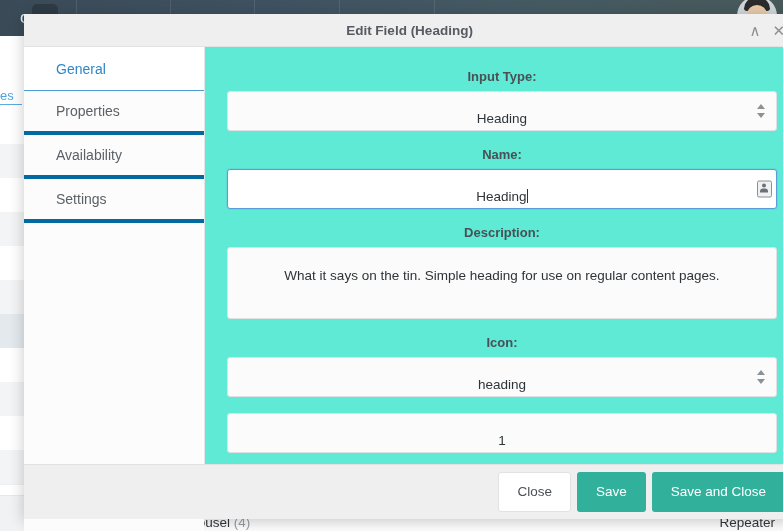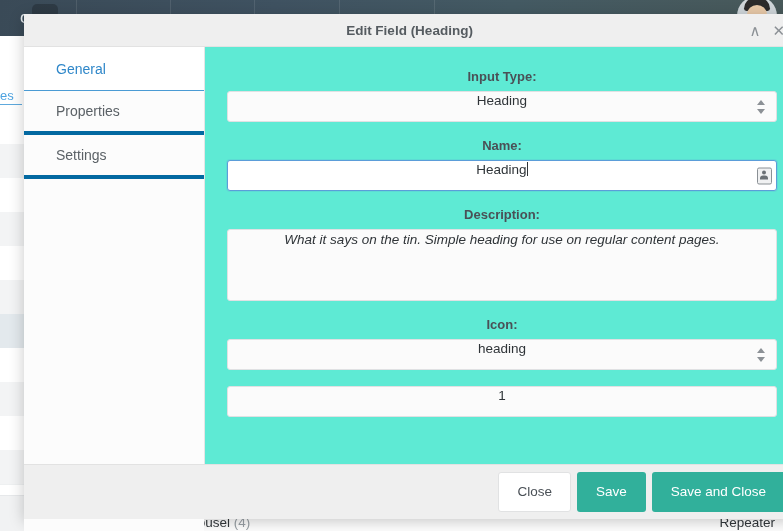--- a/index.html
+++ b/index.html
@@ -279,21 +279,21 @@
   }
   .control {
     width: 100%;
     box-sizing: border-box;
     font-family: "Liberation Sans", sans-serif;
     font-size: 13.5px;
     color: #2f3438;
     background: #fbfbfb;
     border: 1px solid #e0e1e3;
     border-radius: 3px;
-    padding: 1px 9px;
+    padding: 19px 9px;
     height: 31px;
     line-height: 16px;
     outline: none;
   }
   .select-wrap { position: relative; }
   .select-wrap .arrows {
     position: absolute;
     right: 11px;
     top: 50%;
     transform: translateY(-50%);
@@ -355,21 +355,20 @@
     width: 8px; height: 4px;
     border-radius: 3px 3px 0 0;
     background: #6b7176;
   }
 
   .textarea {
     height: 72px;
     resize: none;
     line-height: 17px;
     overflow: hidden;
-    font-style: italic;
   }
 
   .modal-footer {
     flex: 0 0 auto;
     height: 54px;
     background: #efefef;
     border-top: 1px solid #e2e2e2;
     display: flex;
     align-items: center;
     justify-content: flex-end;
@@ -467,20 +466,23 @@
   <div class="modal-body">
 
     <div class="tabs">
       <div class="tab active">
         <span>General</span>
       </div>
       <div class="tab">
         <span>Properties</span>
       </div>
       <div class="tab">
+        <span>Availability</span>
+      </div>
+      <div class="tab">
         <span>Settings</span>
       </div>
       <div class="tabs-filler"></div>
     </div>
 
     <div class="pane">
 
       <div class="field">
         <div class="field-label">Input Type:</div>
         <div class="select-wrap">

